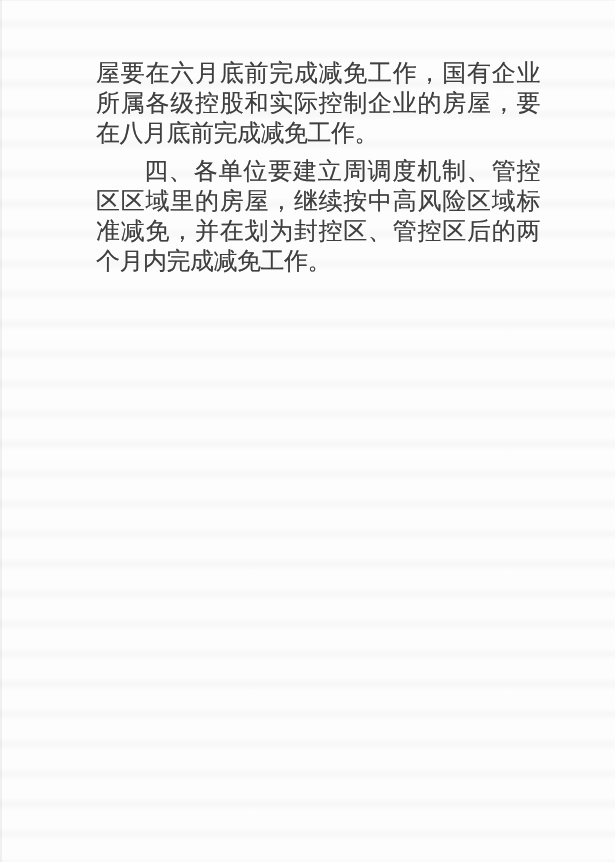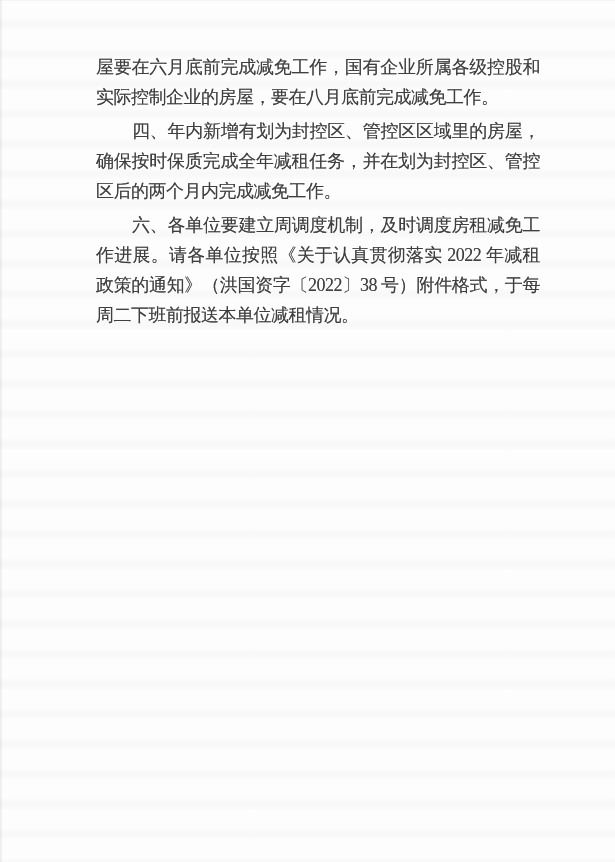--- a/index.html
+++ b/index.html
@@ -31,36 +31,35 @@
     box-shadow: inset 2px 0 0 rgba(0,0,0,0.05), inset 0 1px 0 rgba(0,0,0,0.03);
     box-sizing: border-box;
   }
   .content {
     position: absolute;
     left: 96px;
     top: 50px;
     width: 444px;
   }
   .para {
-    margin: 2px 0 4px 0;
-    font-size: 18px;
+    margin: 8px 0 4px 0;
+    font-size: 24px;
     line-height: 30px;
     letter-spacing: -0.5px;
     color: #3f3f3f;
     text-align: justify;
     text-justify: inter-ideograph;
     
     text-shadow: 0 0 0.4px rgba(63,63,63,0.55);
   }
   .para.indent {
     text-indent: 2em;
   }
 </style>
 </head>
 <body>
 
 <div class="page">
   <div class="content">
     <p class="para">屋要在六月底前完成减免工作，国有企业所属各级控股和实际控制企业的房屋，要在八月底前完成减免工作。</p>
-    <p class="para indent">四、年内新增有划为封控区、管控区区域里的房屋，确保按时保质完成全年减租任务，并在划为封控区、管控区后的两个月内完成减免工作。</p>
-    <p class="para indent">六、各单位要建立周调度机制，及时调度房租减免工作进展。请各单位按照《关于认真贯彻落实 2022 年减租政策的通知》（洪国资字〔2022〕38 号）附件格式，于每周二下班前报送本单位减租情况。</p>
+    <p class="para indent">四、各单位要建立周调度机制、管控区区域里的房屋，继续按中高风险区域标准减免，并在划为封控区、管控区后的两个月内完成减免工作。</p>
   </div>
 </div>
 
 </body></html>

